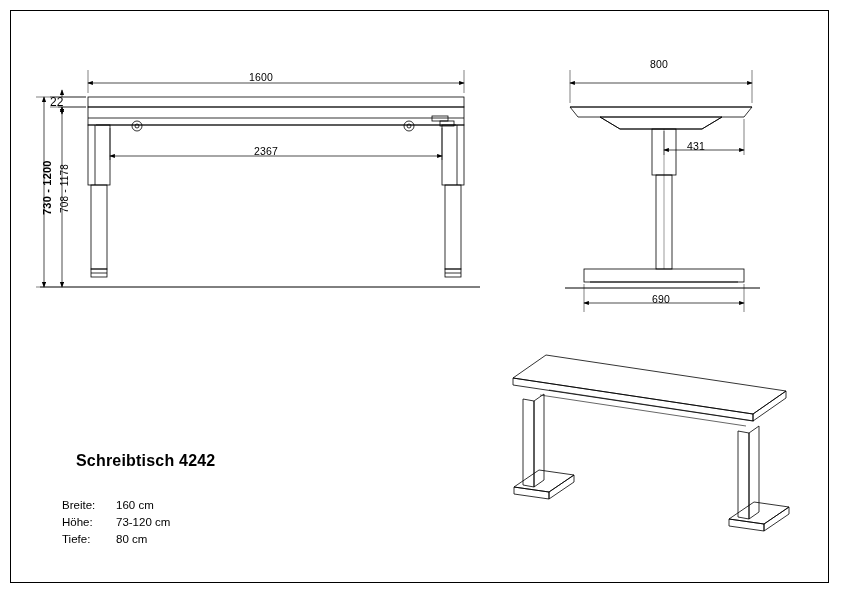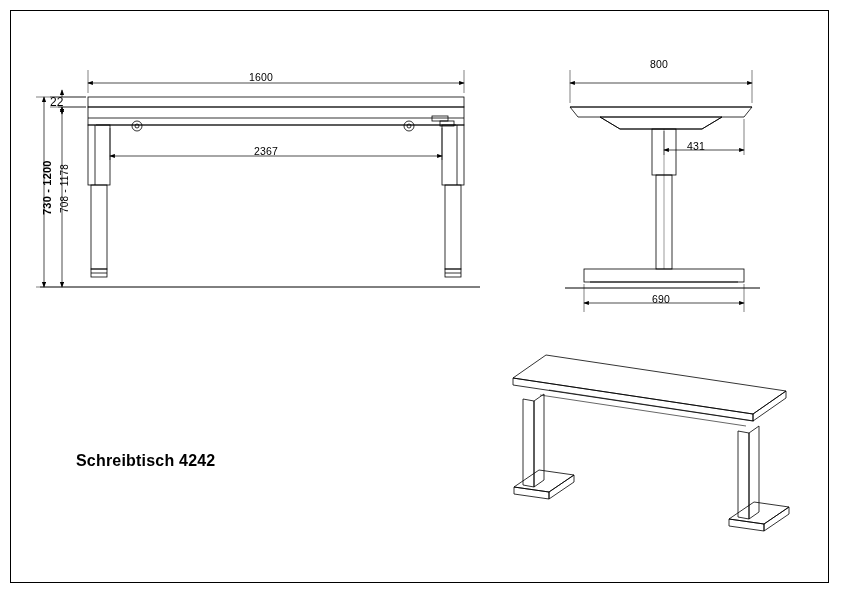--- a/index.html
+++ b/index.html
@@ -206,14 +206,19 @@
   <div class="dimtext vert" style="left:59px; top:213px; font-size:10px;">708 - 1178</div>
 
   <div class="dimtext" style="left:254px; top:145px;">2367</div>
 
   <div class="dimtext" style="left:650px; top:58px;">800</div>
   <div class="dimtext" style="left:687px; top:140px;">431</div>
   <div class="dimtext" style="left:652px; top:293px;">690</div>
 
   <div class="title">Schreibtisch 4242</div>
 
+  <div class="specs">
+    <span class="specrow"><span class="spec-label">Breite:</span><span class="spec-value">160 cm</span></span>
+    <span class="specrow"><span class="spec-label">Höhe:</span><span class="spec-value">73-120 cm</span></span>
+    <span class="specrow"><span class="spec-label">Tiefe:</span><span class="spec-value">80 cm</span></span>
+  </div>
 
 </div>
 
 </body></html>

